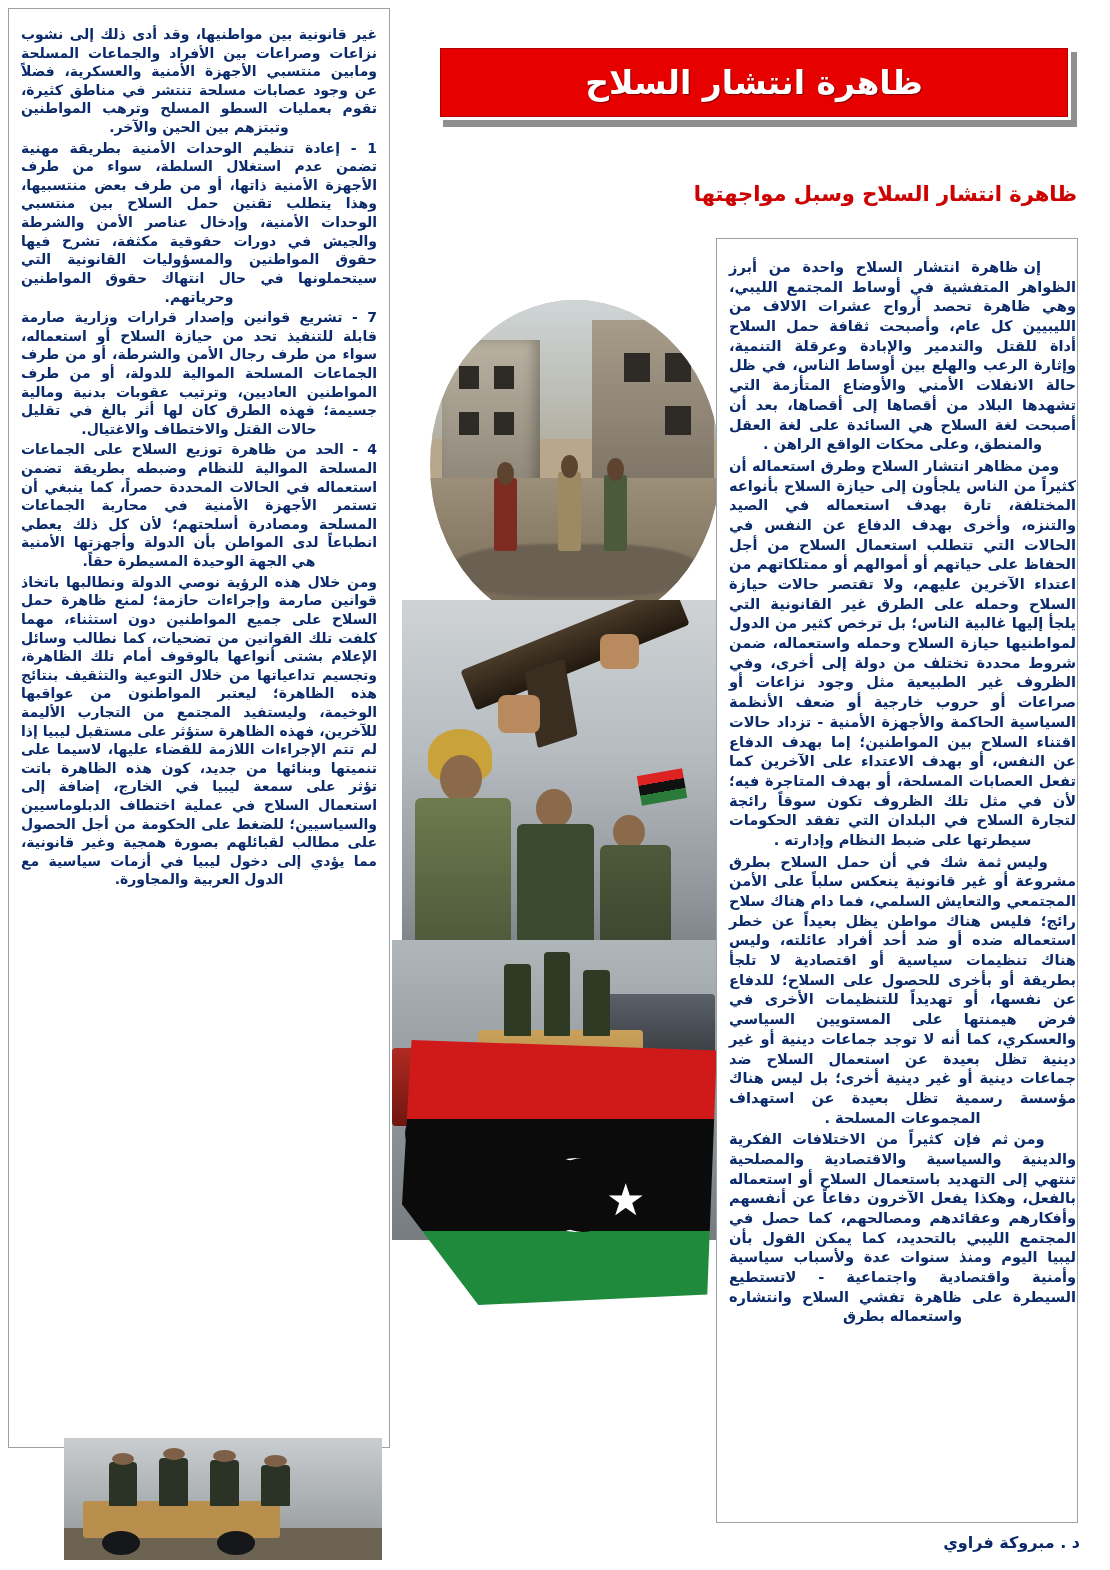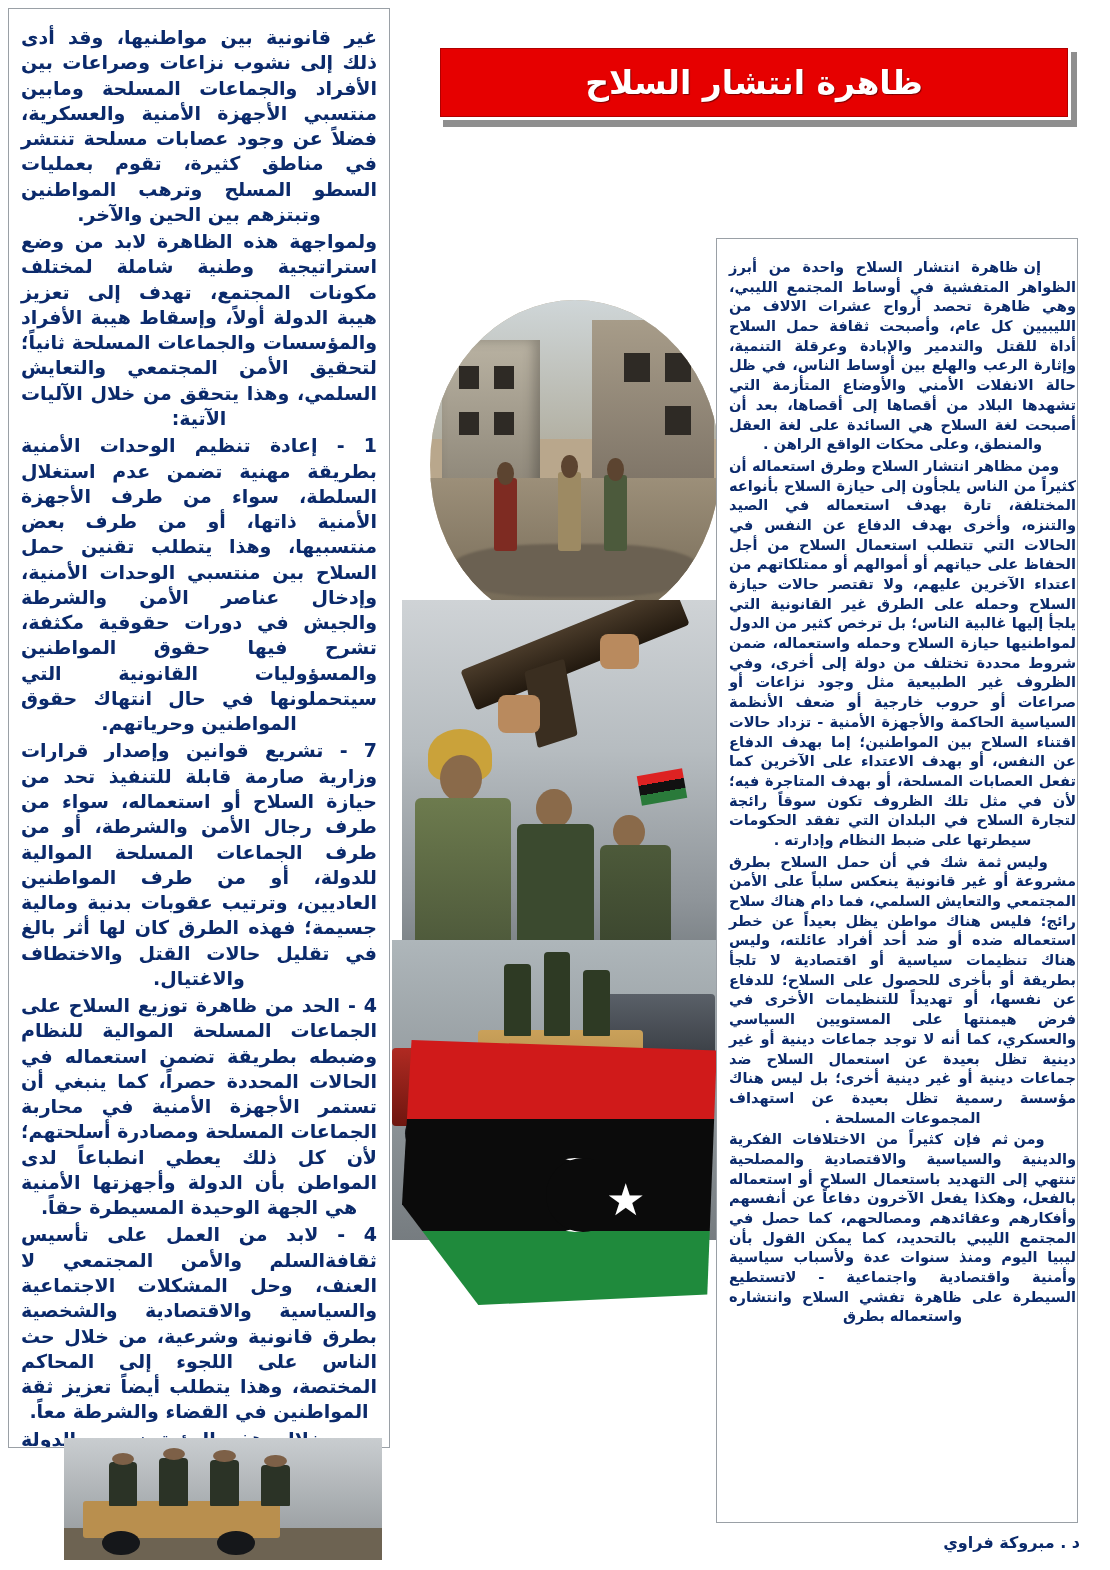--- a/index.html
+++ b/index.html
@@ -26,21 +26,21 @@
     width: 382px;
     height: 1440px;
     background: #ffffff;
     border: 1px solid #9aa0a6;
     box-sizing: border-box;
     padding: 16px 12px 10px 12px;
     overflow: hidden;
   }
   .left-col p {
     margin: 0 0 2px 0;
-    font-size: 19px;
+    font-size: 14px;
     line-height: 1.33;
     color: #0b2a6b;
     font-weight: bold;
     text-align: justify;
     text-align-last: center;
     direction: rtl;
   }
 
   
   .header-wrap {
@@ -289,35 +289,34 @@
     direction: rtl;
   }
 </style>
 </head>
 <body>
 
 <div id="page">
 
   <div class="left-col">
     <p>غير قانونية بين مواطنيها، وقد أدى ذلك إلى نشوب نزاعات وصراعات بين الأفراد والجماعات المسلحة ومابين منتسبي الأجهزة الأمنية والعسكرية، فضلاً عن وجود عصابات مسلحة تنتشر في مناطق كثيرة، تقوم بعمليات السطو المسلح وترهب المواطنين وتبتزهم بين الحين والآخر.</p>
-    <p>ولمواجهة هذه الظاهرة لابد من وضع استراتيجية وطنية شاملة لمختلف مكونات المجتمع، تهدف إلى تعزيز هيبة الدولة أولاً، وإسقاط هيبة الأفراد والمؤسسات والجماعات المسلحة ثانياً؛ لتحقيق الأمن المجتمعي والتعايش السلمي، وهذا يتحقق من خلال الآليات الآتية:</p>
     <p>1 - إعادة تنظيم الوحدات الأمنية بطريقة مهنية تضمن عدم استغلال السلطة، سواء من طرف الأجهزة الأمنية ذاتها، أو من طرف بعض منتسبيها، وهذا يتطلب تقنين حمل السلاح بين منتسبي الوحدات الأمنية، وإدخال عناصر الأمن والشرطة والجيش في دورات حقوقية مكثفة، تشرح فيها حقوق المواطنين والمسؤوليات القانونية التي سيتحملونها في حال انتهاك حقوق المواطنين وحرياتهم.</p>
     <p>7 - تشريع قوانين وإصدار قرارات وزارية صارمة قابلة للتنفيذ تحد من حيازة السلاح أو استعماله، سواء من طرف رجال الأمن والشرطة، أو من طرف الجماعات المسلحة الموالية للدولة، أو من طرف المواطنين العاديين، وترتيب عقوبات بدنية ومالية جسيمة؛ فهذه الطرق كان لها أثر بالغ في تقليل حالات القتل والاختطاف والاغتيال.</p>
     <p>4 - الحد من ظاهرة توزيع السلاح على الجماعات المسلحة الموالية للنظام وضبطه بطريقة تضمن استعماله في الحالات المحددة حصراً، كما ينبغي أن تستمر الأجهزة الأمنية في محاربة الجماعات المسلحة ومصادرة أسلحتهم؛ لأن كل ذلك يعطي انطباعاً لدى المواطن بأن الدولة وأجهزتها الأمنية هي الجهة الوحيدة المسيطرة حقاً.</p>
-    <p>4 - لابد من العمل على تأسيس ثقافةالسلم والأمن المجتمعي لا العنف، وحل المشكلات الاجتماعية والسياسية والاقتصادية والشخصية بطرق قانونية وشرعية، من خلال حث الناس على اللجوء إلى المحاكم المختصة، وهذا يتطلب أيضاً تعزيز ثقة المواطنين في القضاء والشرطة معاً.</p>
     <p>ومن خلال هذه الرؤية نوصي الدولة ونطالبها باتخاذ قوانين صارمة وإجراءات حازمة؛ لمنع ظاهرة حمل السلاح على جميع المواطنين دون استثناء، مهما كلفت تلك القوانين من تضحيات، كما نطالب وسائل الإعلام بشتى أنواعها بالوقوف أمام تلك الظاهرة، وتجسيم تداعياتها من خلال التوعية والتثقيف بنتائج هذه الظاهرة؛ ليعتبر المواطنون من عواقبها الوخيمة، وليستفيد المجتمع من التجارب الأليمة للآخرين، فهذه الظاهرة ستؤثر على مستقبل ليبيا إذا لم تتم الإجراءات اللازمة للقضاء عليها، لاسيما على تنميتها وبنائها من جديد، كون هذه الظاهرة باتت تؤثر على سمعة ليبيا في الخارج، إضافة إلى استعمال السلاح في عملية اختطاف الدبلوماسيين والسياسيين؛ للضغط على الحكومة من أجل الحصول على مطالب لقبائلهم بصورة همجية وغير قانونية، مما يؤدي إلى دخول ليبيا في أزمات سياسية مع الدول العربية والمجاورة.</p>
   </div>
 
   <div class="header-wrap">
     <div class="header-shadow"></div>
     <div class="header-banner">
       <h1>ظاهرة انتشار السلاح</h1>
     </div>
   </div>
 
+  <div class="subtitle">ظاهرة انتشار السلاح وسبل مواجهتها</div>
 
   <div class="collage">
 
     <div class="photo-round">
       <div class="pr-sky"></div>
       <div class="pr-bldg1"></div>
       <div class="pr-bldg2"></div>
       <div class="pr-win" style="left:10%;top:20%;width:7%;height:7%;"></div>
       <div class="pr-win" style="left:22%;top:20%;width:7%;height:7%;"></div>
       <div class="pr-win" style="left:10%;top:34%;width:7%;height:7%;"></div>

